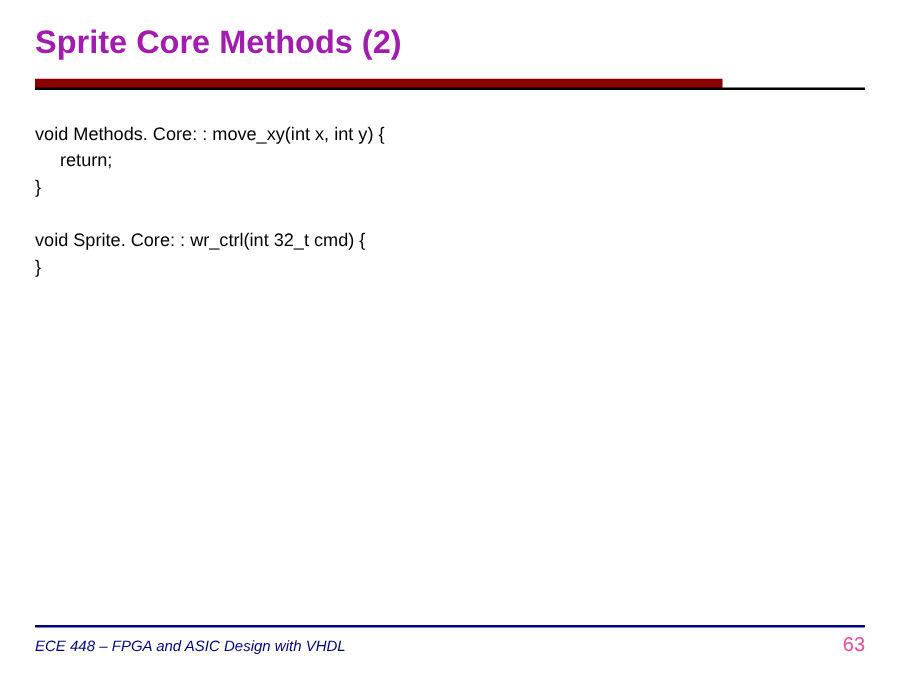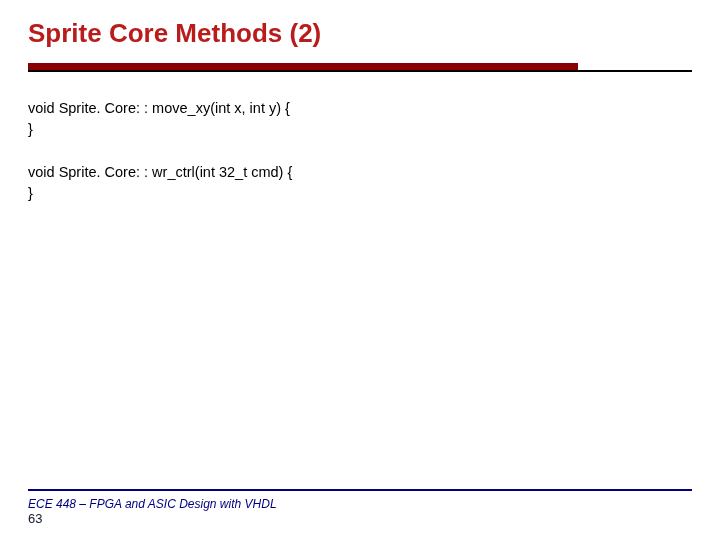--- a/index.html
+++ b/index.html
@@ -13,21 +13,21 @@
   }
   .slide {
     width: 100%;
     height: 100%;
     padding: 18px 28px 0 28px;
     position: relative;
   }
   .title {
     font-size: 26px;
     font-weight: bold;
-    color: #b91c1c;
+    color: #a21caf;
     margin-bottom: 14px;
   }
   .divider-wrap {
     width: 100%;
     position: relative;
     margin-bottom: 26px;
   }
   .divider-thick {
     height: 9px;
     background: #8b0000;
@@ -55,47 +55,47 @@
     right: 0;
     padding: 0 28px;
   }
   .footer-line {
     height: 2px;
     background: #000080;
     margin-bottom: 6px;
   }
   .footer-row {
     display: flex;
-    justify-content: center;
+    justify-content: space-between;
     align-items: baseline;
-    flex-direction: column;
   }
   .footer-text {
     font-size: 12px;
     font-style: italic;
     color: #000080;
   }
   .page-num {
-    font-size: 13px;
-    color: #0f172a;
+    font-size: 16px;
+    color: #ec4899;
   }
 </style>
 </head>
 <body>
 
 <div class="slide">
   <div class="title">Sprite Core Methods (2)</div>
 
   <div class="divider-wrap">
     <div class="divider-thin"></div>
     <div class="divider-thick"></div>
   </div>
 
   <div class="code-block">
-    <div>void Sprite. Core: : move_xy(int x, int y) {</div>
+    <div>void Methods. Core: : move_xy(int x, int y) {</div>
+    <div class="indent">return;</div>
     <div>}</div>
   </div>
 
   <div class="code-block">
     <div>void Sprite. Core: : wr_ctrl(int 32_t cmd) {</div>
     <div>}</div>
   </div>
 
   <div class="footer">
     <div class="footer-line"></div>

